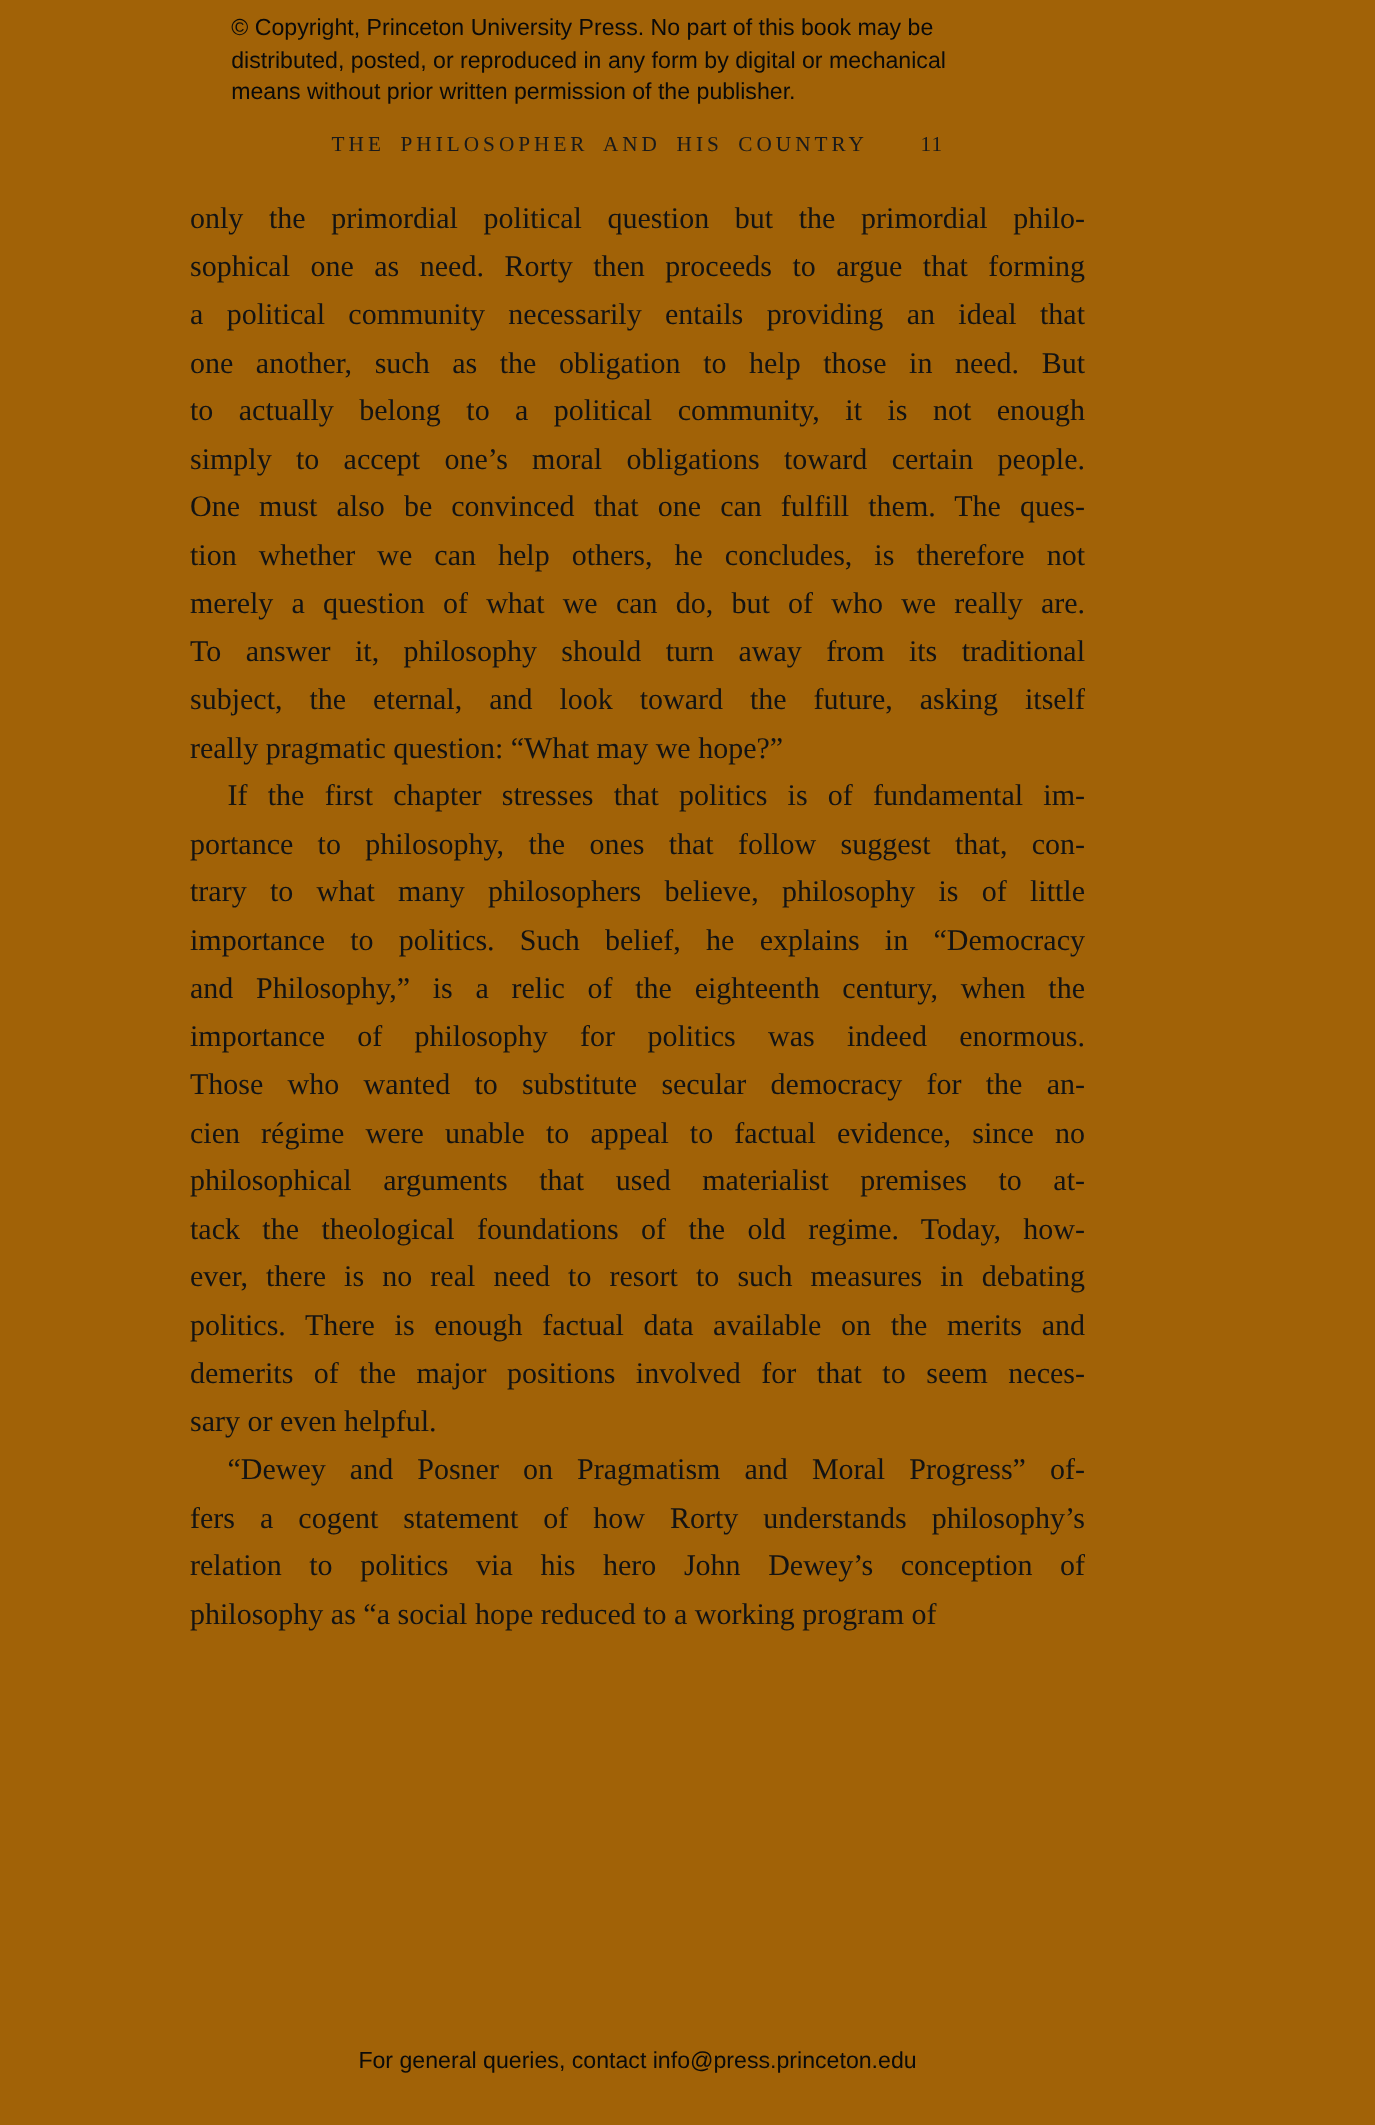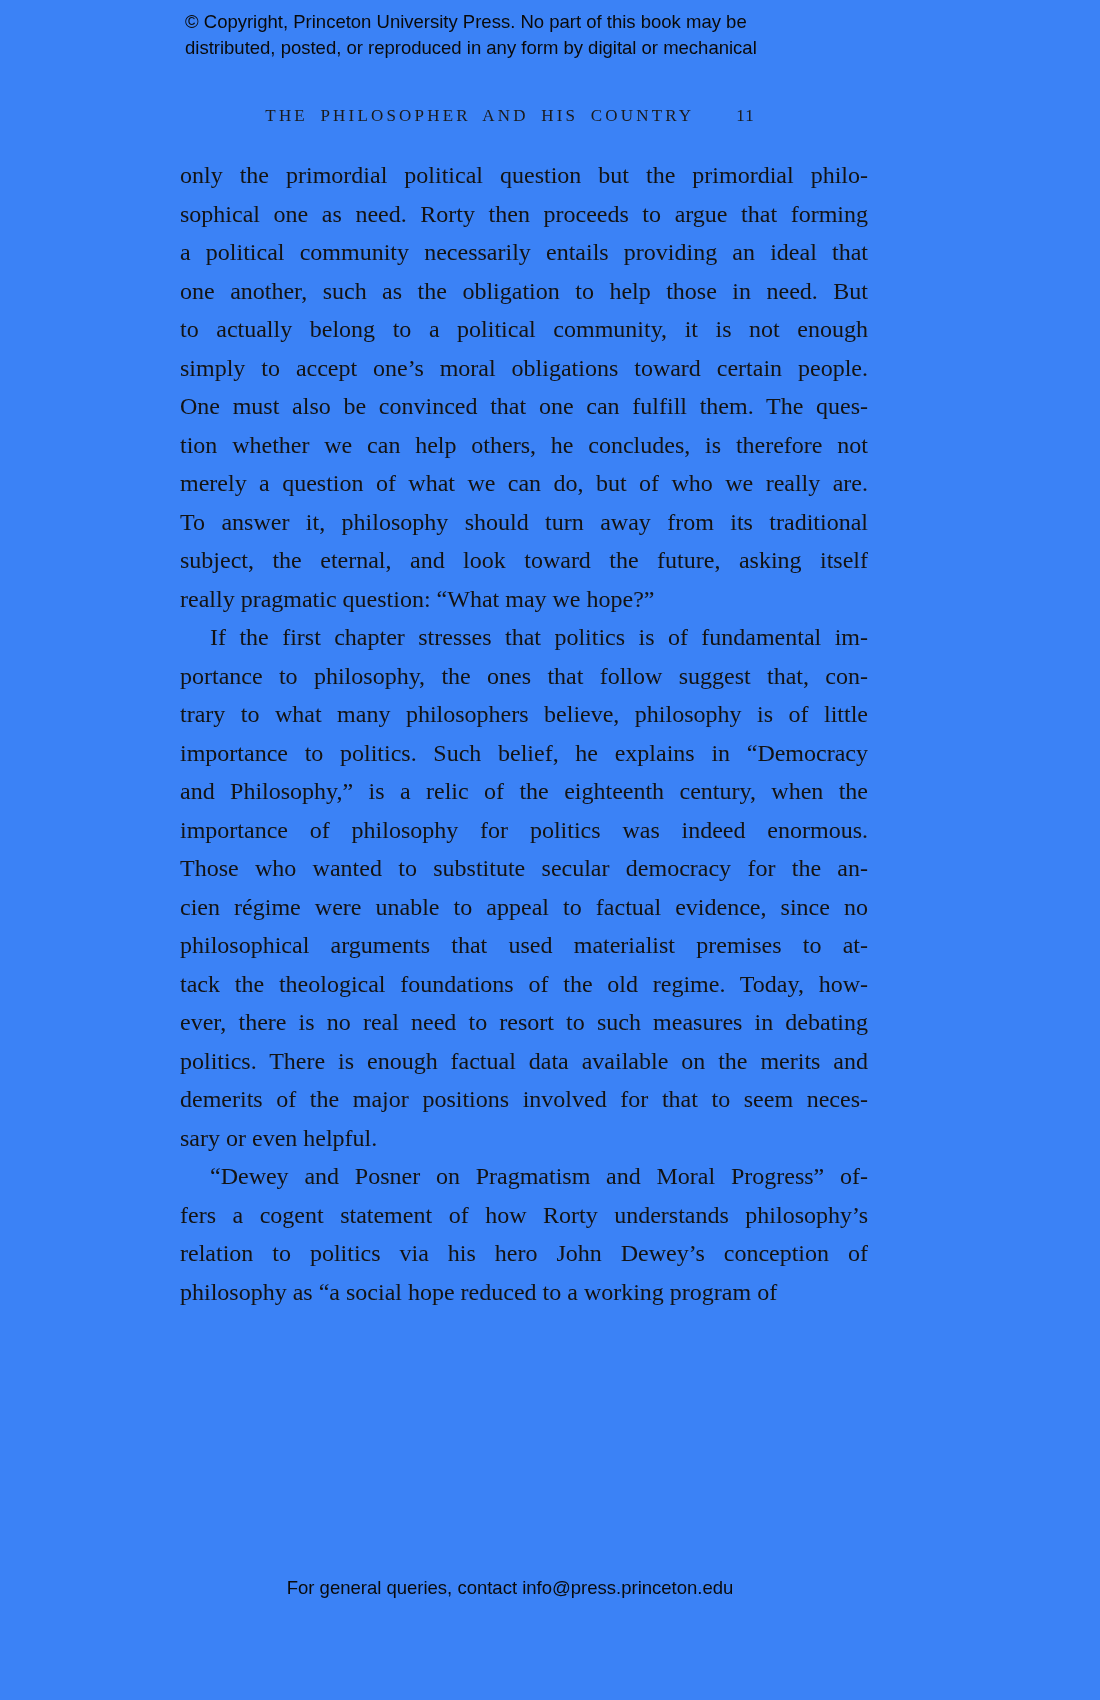--- a/index.html
+++ b/index.html
@@ -5,21 +5,21 @@
   html, body {
     margin: 0;
     padding: 0;
     background: #e8e8e8;
   }
   .page {
     position: relative;
     width: 1100px;
     height: 1700px;
     margin: 0 auto;
-    background: #3b82f6;
+    background: #a16207;
     overflow: hidden;
     color: #111111;
   }
   .copyright {
     position: absolute;
     left: 185px;
     top: 9px;
     width: 700px;
     font-family: "Liberation Sans", sans-serif;
     font-size: 18.5px;
@@ -56,48 +56,48 @@
     font-family: "Liberation Serif", serif;
     font-size: 24px;
     line-height: 38.5px;
     color: #131313;
   }
   .body-text .line {
     text-align: justify;
     text-align-last: justify;
     height: 38.5px;
     overflow: hidden;
-    margin-left: 28px;
   }
   .body-text .line.para-last {
     text-align-last: left;
   }
   .body-text .line.indent {
     text-indent: 30px;
   }
   .footer-queries {
     position: absolute;
     left: 152px;
-    top: 1575px;
+    top: 1635px;
     width: 716px;
     text-align: center;
     font-family: "Liberation Sans", sans-serif;
     font-size: 18.5px;
     line-height: 25px;
     color: #0a0a0a;
   }
 </style>
 </head>
 <body>
 
 <div class="page">
 
   <div class="copyright">
     <div>© Copyright, Princeton University Press. No part of this book may be</div>
     <div>distributed, posted, or reproduced in any form by digital or mechanical</div>
+    <div>means without prior written permission of the publisher.</div>
   </div>
 
   <div class="running-head">
     <span class="rh-title">THE PHILOSOPHER AND HIS COUNTRY</span>
     <span class="rh-num">11</span>
   </div>
 
   <div class="body-text">
       <div class="line">only the primordial political question but the primordial philo-</div>
       <div class="line">sophical one as need. Rorty then proceeds to argue that forming</div>

